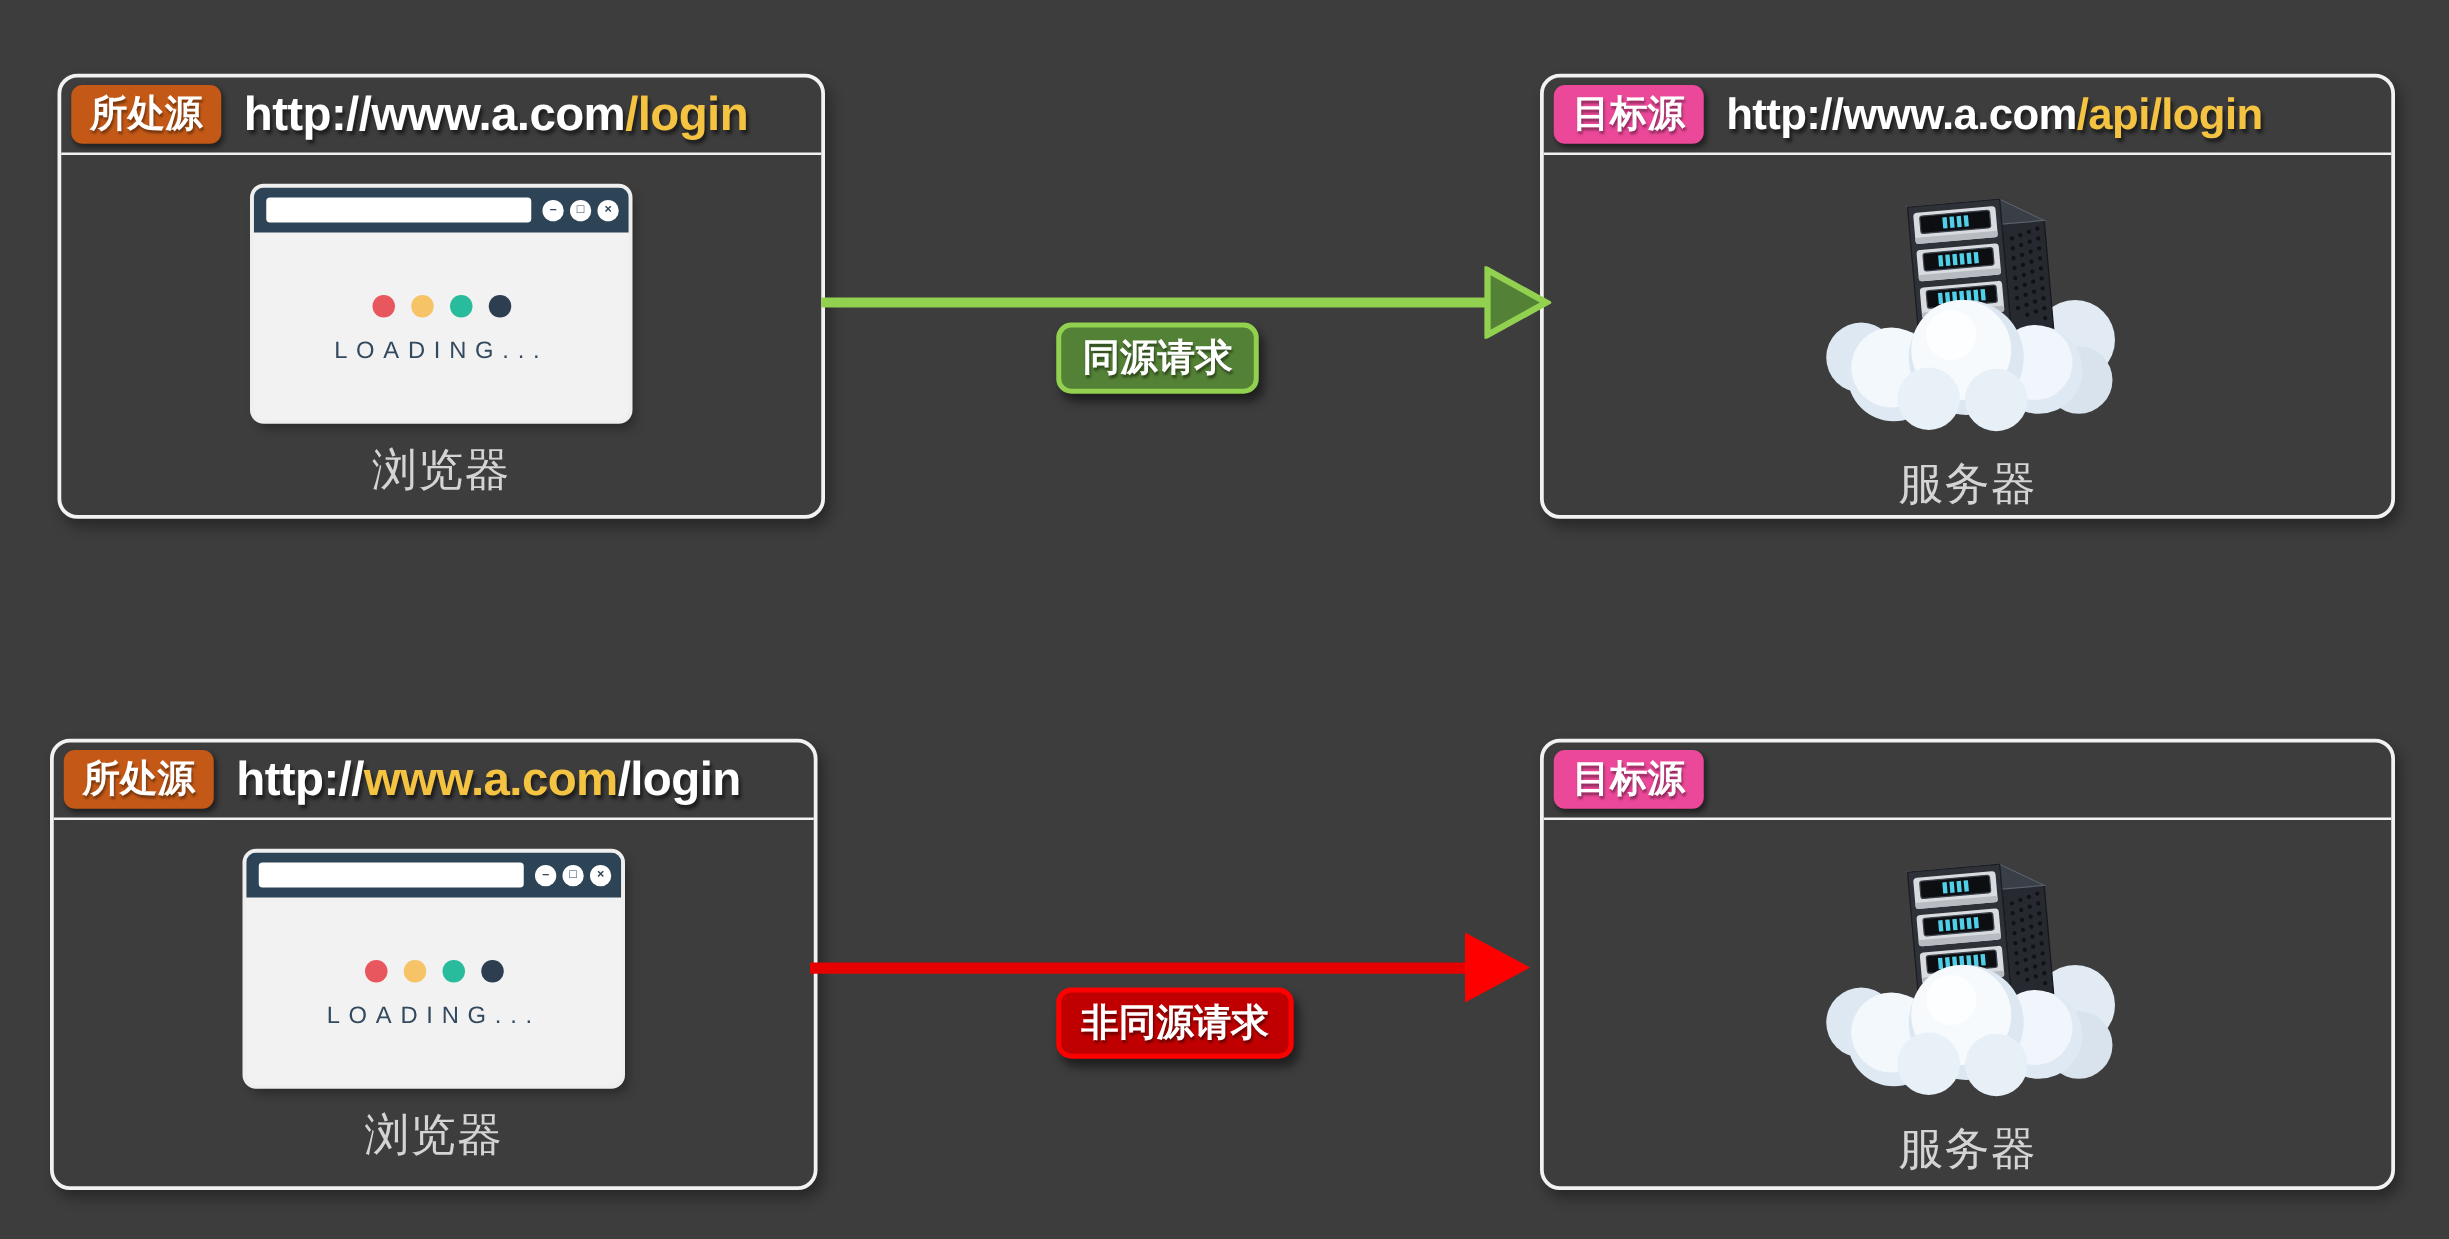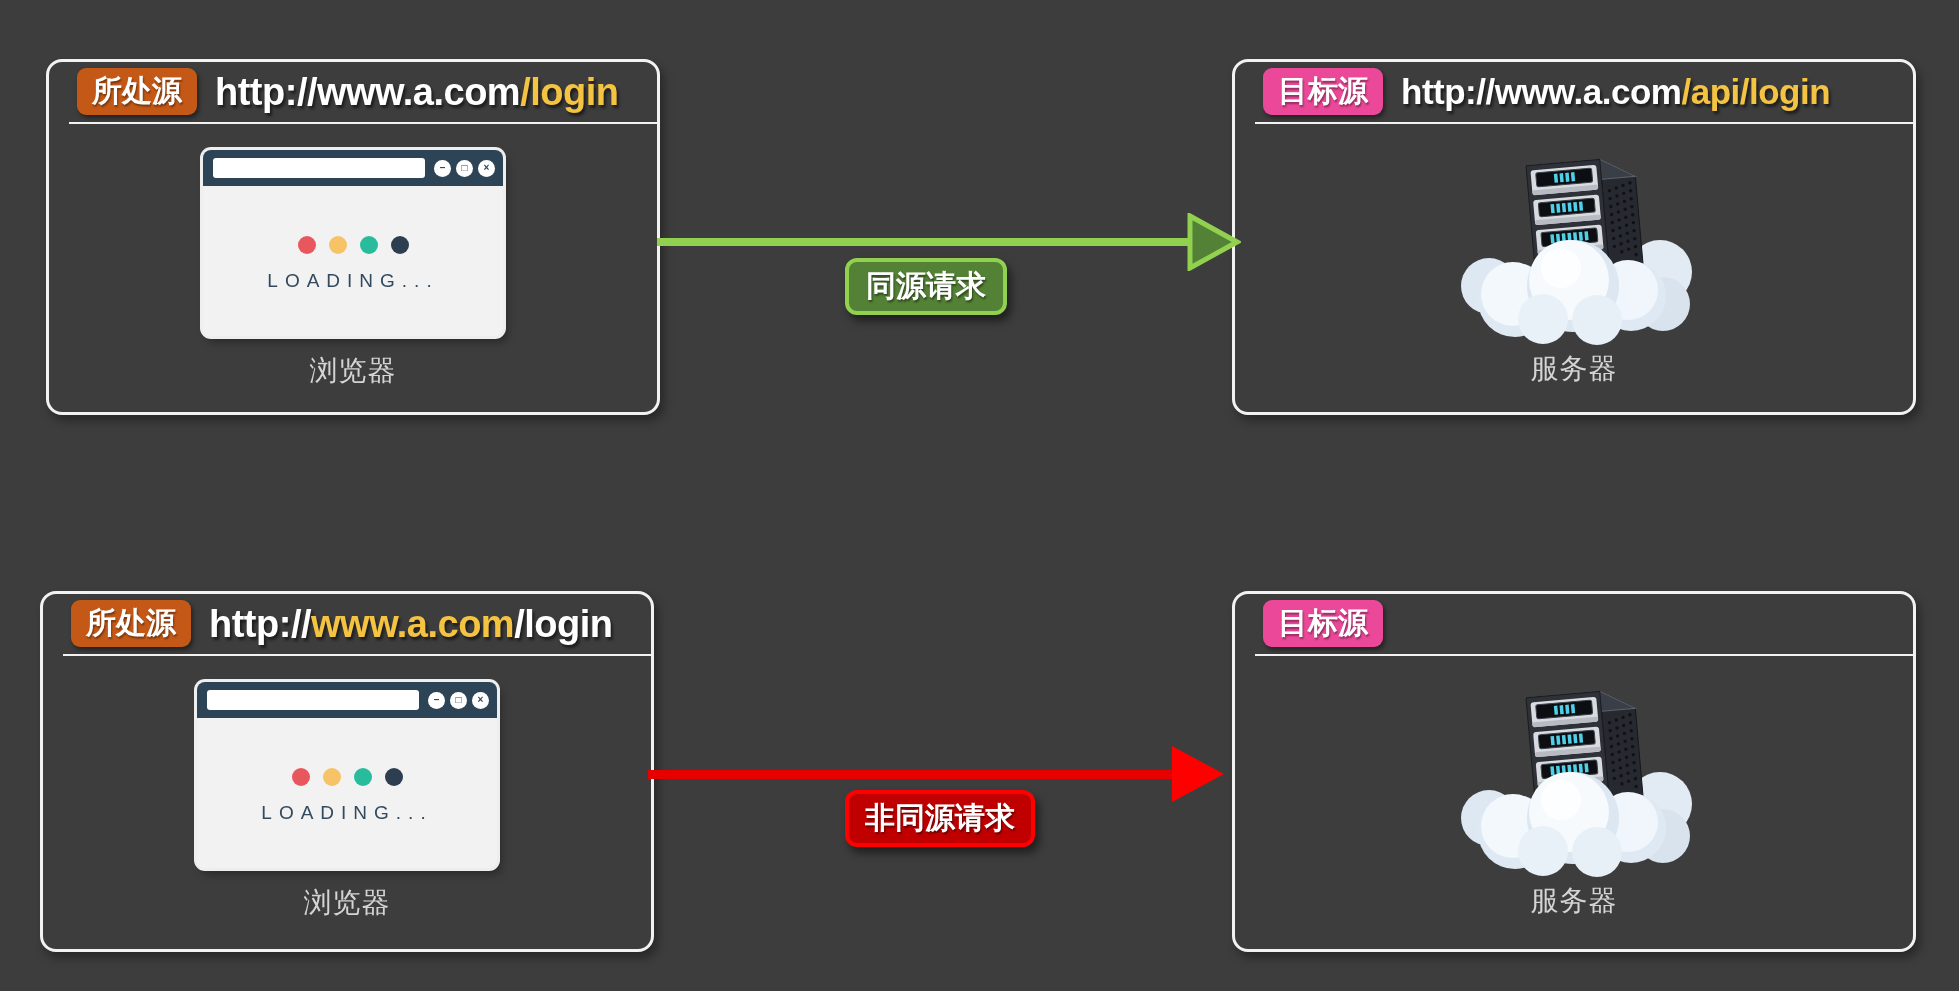--- a/index.html
+++ b/index.html
@@ -8,34 +8,34 @@
 
   
   .box{position:absolute;border:3px solid #f2f2f2;border-radius:16px;
        box-shadow:4px 6px 10px rgba(0,0,0,.35);}
   #box-ts{left:46px;top:59px;width:608px;height:350px;}
   #box-tt{left:1232px;top:59px;width:678px;height:350px;}
   #box-bs{left:40px;top:591px;width:608px;height:355px;}
   #box-bt{left:1232px;top:591px;width:678px;height:355px;}
 
   .box-header{height:60px;border-bottom:2px solid #f2f2f2;display:flex;align-items:center;
-              gap:18px;padding-left:8px;white-space:nowrap;margin-left:20px;}
+              gap:18px;padding-left:8px;white-space:nowrap;}
   .badge{height:47px;padding:0 15px;border-radius:9px;display:flex;align-items:center;
          font-size:30px;font-weight:700;color:#ffffff;position:relative;top:-1px;
          box-shadow:2px 3px 4px rgba(0,0,0,.45);text-shadow:1px 2px 2px rgba(0,0,0,.4);}
   .badge.orange{background:#c45917;}
   .badge.blue{background:#ec4899;}
   .url{font-size:38px;font-weight:700;color:#ffffff;letter-spacing:-.5px;
        text-shadow:2px 3px 3px rgba(0,0,0,.55);text-align:right;}
   #box-tt .url{font-size:35px;}
   .url .hl{color:#f5c342;}
 
   .box-content{position:relative;height:calc(100% - 62px);display:flex;
                flex-direction:column;align-items:center;}
-  .device-label{font-size:28px;color:#d4d4d4;letter-spacing:1px;}
+  .device-label{font-size:36px;color:#d4d4d4;letter-spacing:1px;}
 
   
   .browser{width:300px;height:186px;margin-top:26px;border-radius:8px;overflow:hidden;
            background:#f2f2f2;
            box-shadow:0 0 0 3px rgba(255,255,255,.92), 4px 6px 9px rgba(0,0,0,.35);}
   .b-top{height:36px;background:#2d4356;display:flex;align-items:center;padding:0 8px 0 10px;}
   .b-addr{flex:1;height:20px;background:#ffffff;border-radius:3px;margin-right:9px;}
   .b-btns{display:flex;gap:5px;}
   .b-btn{width:17px;height:17px;border-radius:50%;background:#ffffff;color:#2d4356;
          font-size:10px;font-weight:700;display:flex;align-items:center;justify-content:center;
@@ -44,21 +44,21 @@
   .b-dots{margin-top:50px;display:flex;gap:13px;justify-content:center;}
   .dot{width:18px;height:18px;border-radius:50%;}
   .dot.d1{background:#e8575e;}.dot.d2{background:#f7c367;}
   .dot.d3{background:#28bc9c;}.dot.d4{background:#2c3e50;}
   .b-loading{margin-top:16px;text-align:center;font-size:19px;letter-spacing:7px;
              color:#32495e;font-weight:500;}
   .browser-label{margin-top:16px;}
 
   
   .server-wrap{margin-top:12px;}
-  .server-label{margin-top:0;}
+  .server-label{margin-top:12px;}
 
   
   .arrow{position:absolute;}
   #arrow-green{left:657px;top:214px;width:580px;height:57px;}
   #arrow-red{left:648px;top:746px;width:576px;height:57px;}
   .arrow .line{position:absolute;left:0;}
   #arrow-green .line{top:24px;height:8px;width:542px;background:#92d050;}
   #arrow-red .line{top:24px;height:9px;width:542px;background:#e60000;}
   .arrow .head{position:absolute;}
   #arrow-green .head{right:-4px;top:-1px;}

